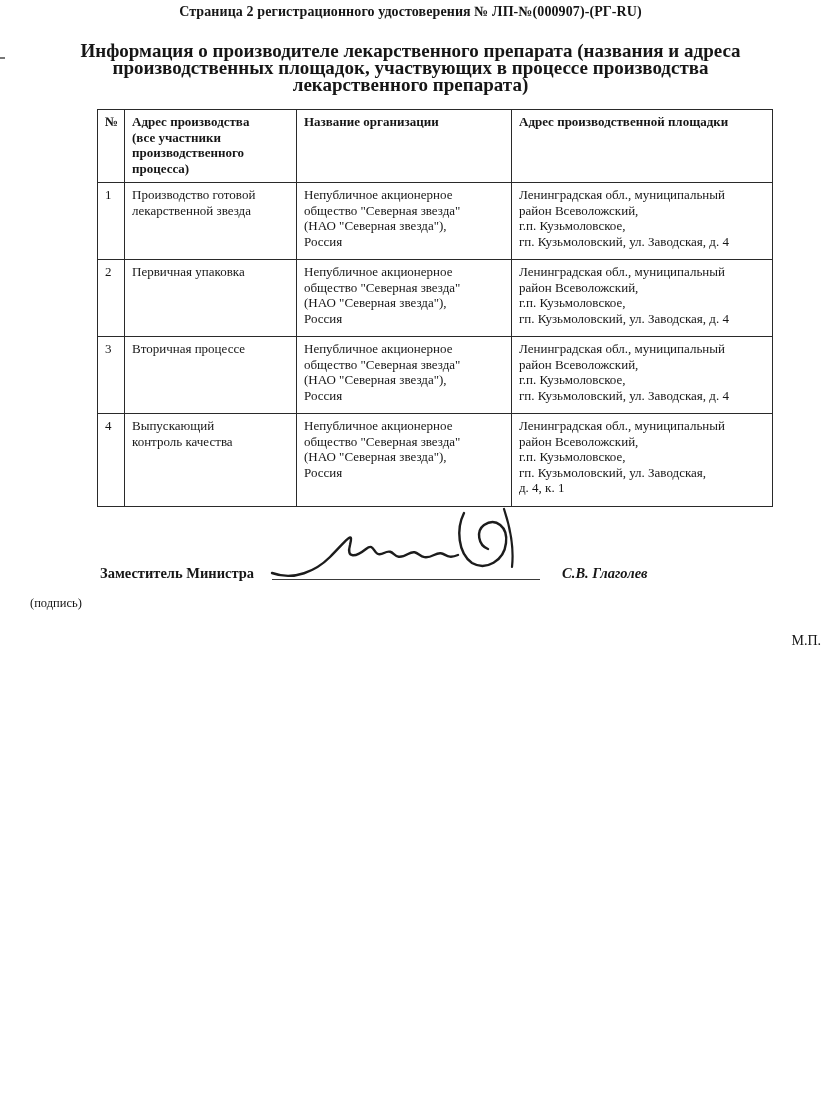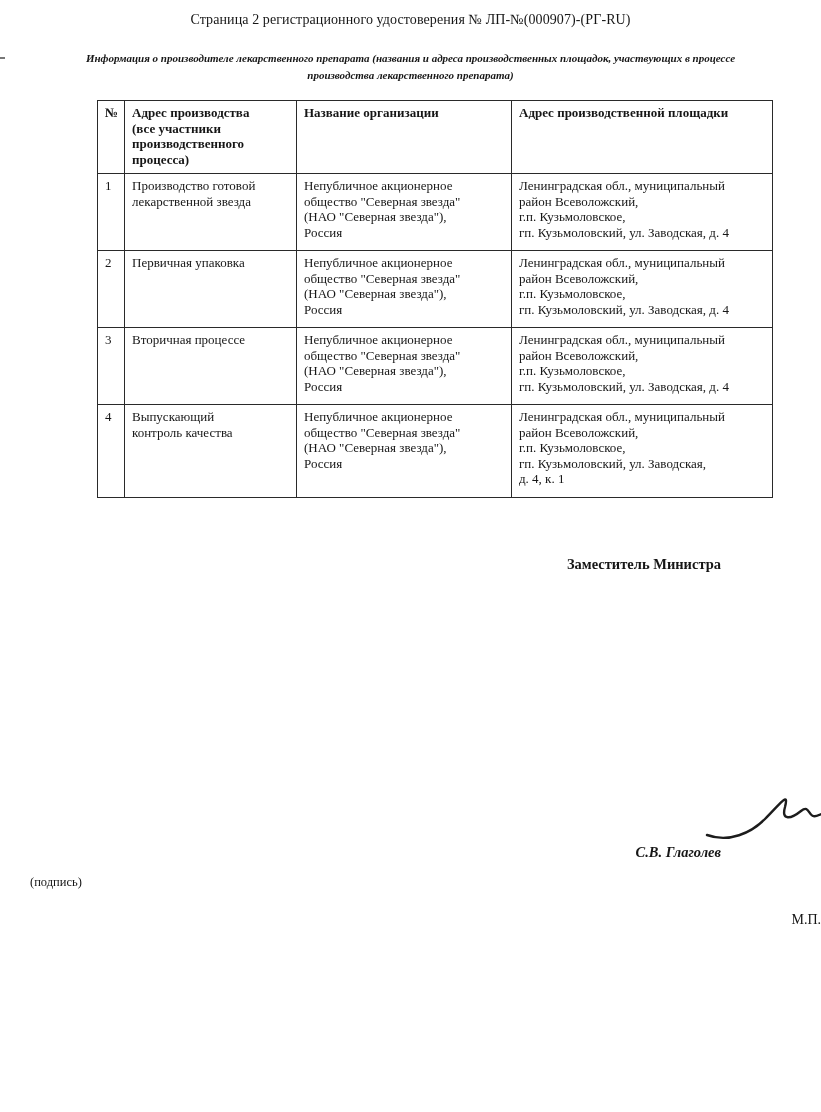--- a/index.html
+++ b/index.html
@@ -10,33 +10,32 @@
   body {
     width: 821px;
     height: 1112px;
     position: relative;
     font-family: "Liberation Serif", serif;
     color: #161616;
     overflow: hidden;
   }
   .page-title {
     text-align: center;
-    font-weight: normal;
+    font-weight: bold;
     font-size: 14px;
-    padding-top: 12px;
+    padding-top: 4px;
     letter-spacing: 0.1px;
   }
   .page-subtitle {
     text-align: center;
     font-weight: bold;
-    font-size: 11px;
+    font-size: 19px;
     margin: 22px auto 7px;
     width: 690px;
     line-height: 17px;
-    font-style: italic;
   }
   table.main-table {
     border-collapse: collapse;
     margin: 16px 0 0 97px;
     width: 675px;
     table-layout: fixed;
   }
   table.main-table th,
   table.main-table td {
     border: 1px solid #2a2a2a;
@@ -57,23 +56,21 @@
     padding-left: 2px;
     padding-right: 2px;
   }
   .sign-block {
     position: relative;
     margin-top: 58px;
     width: 821px;
   }
   .sign-row {
     display: flex;
-    align-items: flex-end;
     padding: 0 100px 0 100px;
-    flex-direction: column;
   }
   .signer-title {
     font-weight: bold;
     font-size: 14.5px;
     white-space: nowrap;
   }
   .sign-line {
     position: relative;
     flex: 0 0 268px;
     margin: 0 14px 2px 18px;

